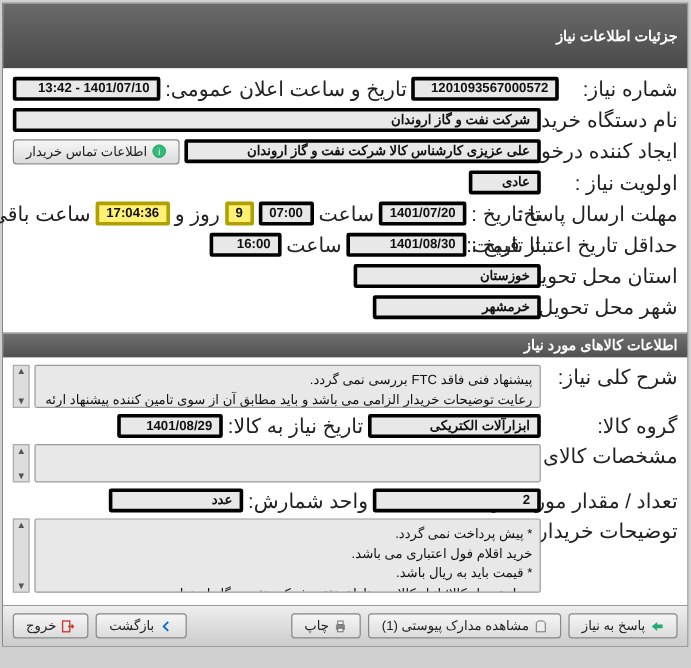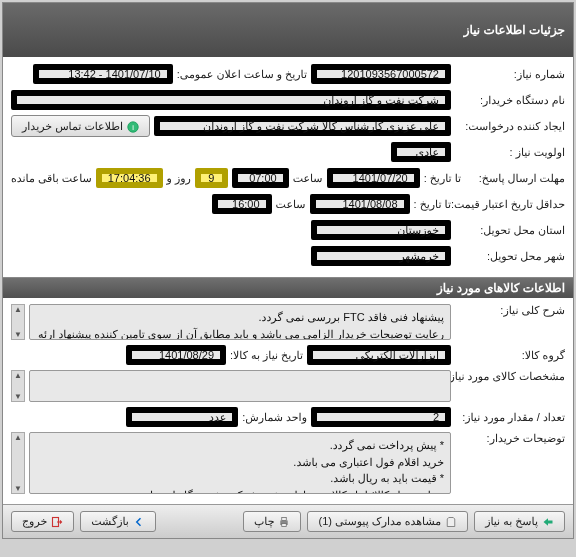--- a/index.html
+++ b/index.html
@@ -39,33 +39,34 @@
   .row {
     display: flex;
     align-items: center;
     margin-bottom: 4px;
     gap: 4px;
     min-height: 22px;
   }
   .label {
     color: #222;
     white-space: nowrap;
-    font-size: 11px;
+    font-size: 17px;
   }
   .field {
     background: #e8e8e8;
-    border: 6px solid #000000;
+    border: 3px solid #000000;
     border-radius: 2px;
     padding: 2px 6px;
     font-size: 11px;
     color: #111;
     height: 20px;
     line-height: 16px;
     display: inline-flex;
     align-items: center;
+    font-weight: bold;
   }
   .field.yellow { background: #fff176; border-color: #b0a000; }
   .field.wide { flex: 1; }
   .textarea {
     background: #e8e8e8;
     border: 1px solid #999;
     border-radius: 2px;
     padding: 4px 6px;
     font-size: 11px;
     color: #111;
@@ -158,28 +159,28 @@
       <span class="field" style="width:60px">07:00</span>
       <span class="field yellow" style="width:34px;justify-content:center">9</span>
       <span class="label">روز و</span>
       <span class="field yellow" style="width:70px;justify-content:center">17:04:36</span>
       <span class="label">ساعت باقی مانده</span>
     </div>
 
     <div class="row">
       <span class="label lbl-w">حداقل تاریخ اعتبار قیمت:</span>
       <span class="label">تا تاریخ :</span>
-      <span class="field" style="width:100px">1401/08/08</span>
+      <span class="field" style="width:100px">1401/08/30</span>
       <span class="label">ساعت</span>
       <span class="field" style="width:60px">16:00</span>
     </div>
 
     <div class="row">
       <span class="label lbl-w">استان محل تحویل:</span>
-      <span class="field" style="width:140px">خوزستان</span>
+      <span class="field" style="width:156px">خوزستان</span>
     </div>
 
     <div class="row">
       <span class="label lbl-w">شهر محل تحویل:</span>
       <span class="field" style="width:140px">خرمشهر</span>
     </div>
   </div>
 
   <div class="section-header">اطلاعات کالاهای مورد نیاز</div>
 
@@ -192,21 +193,21 @@
       <div class="scroll-hint">
           <span>▲</span>
           <span>▼</span>
         </div>
     </div>
 
     <div class="row">
       <span class="label lbl-w">گروه کالا:</span>
       <span class="field" style="width:144px">ابزارآلات الکتریکی</span>
       <span class="label">تاریخ نیاز به کالا:</span>
-      <span class="field" style="width:100px">1401/08/29</span>
+      <span class="field" style="width:88px">1401/08/29</span>
     </div>
 
     <div class="row" style="align-items:flex-start">
       <span class="label lbl-w">مشخصات کالای مورد نیاز:</span>
       <div class="textarea" style="flex:1;height:32px"></div>
       <div class="scroll-hint">
           <span>▲</span>
           <span>▼</span>
         </div>
     </div>

